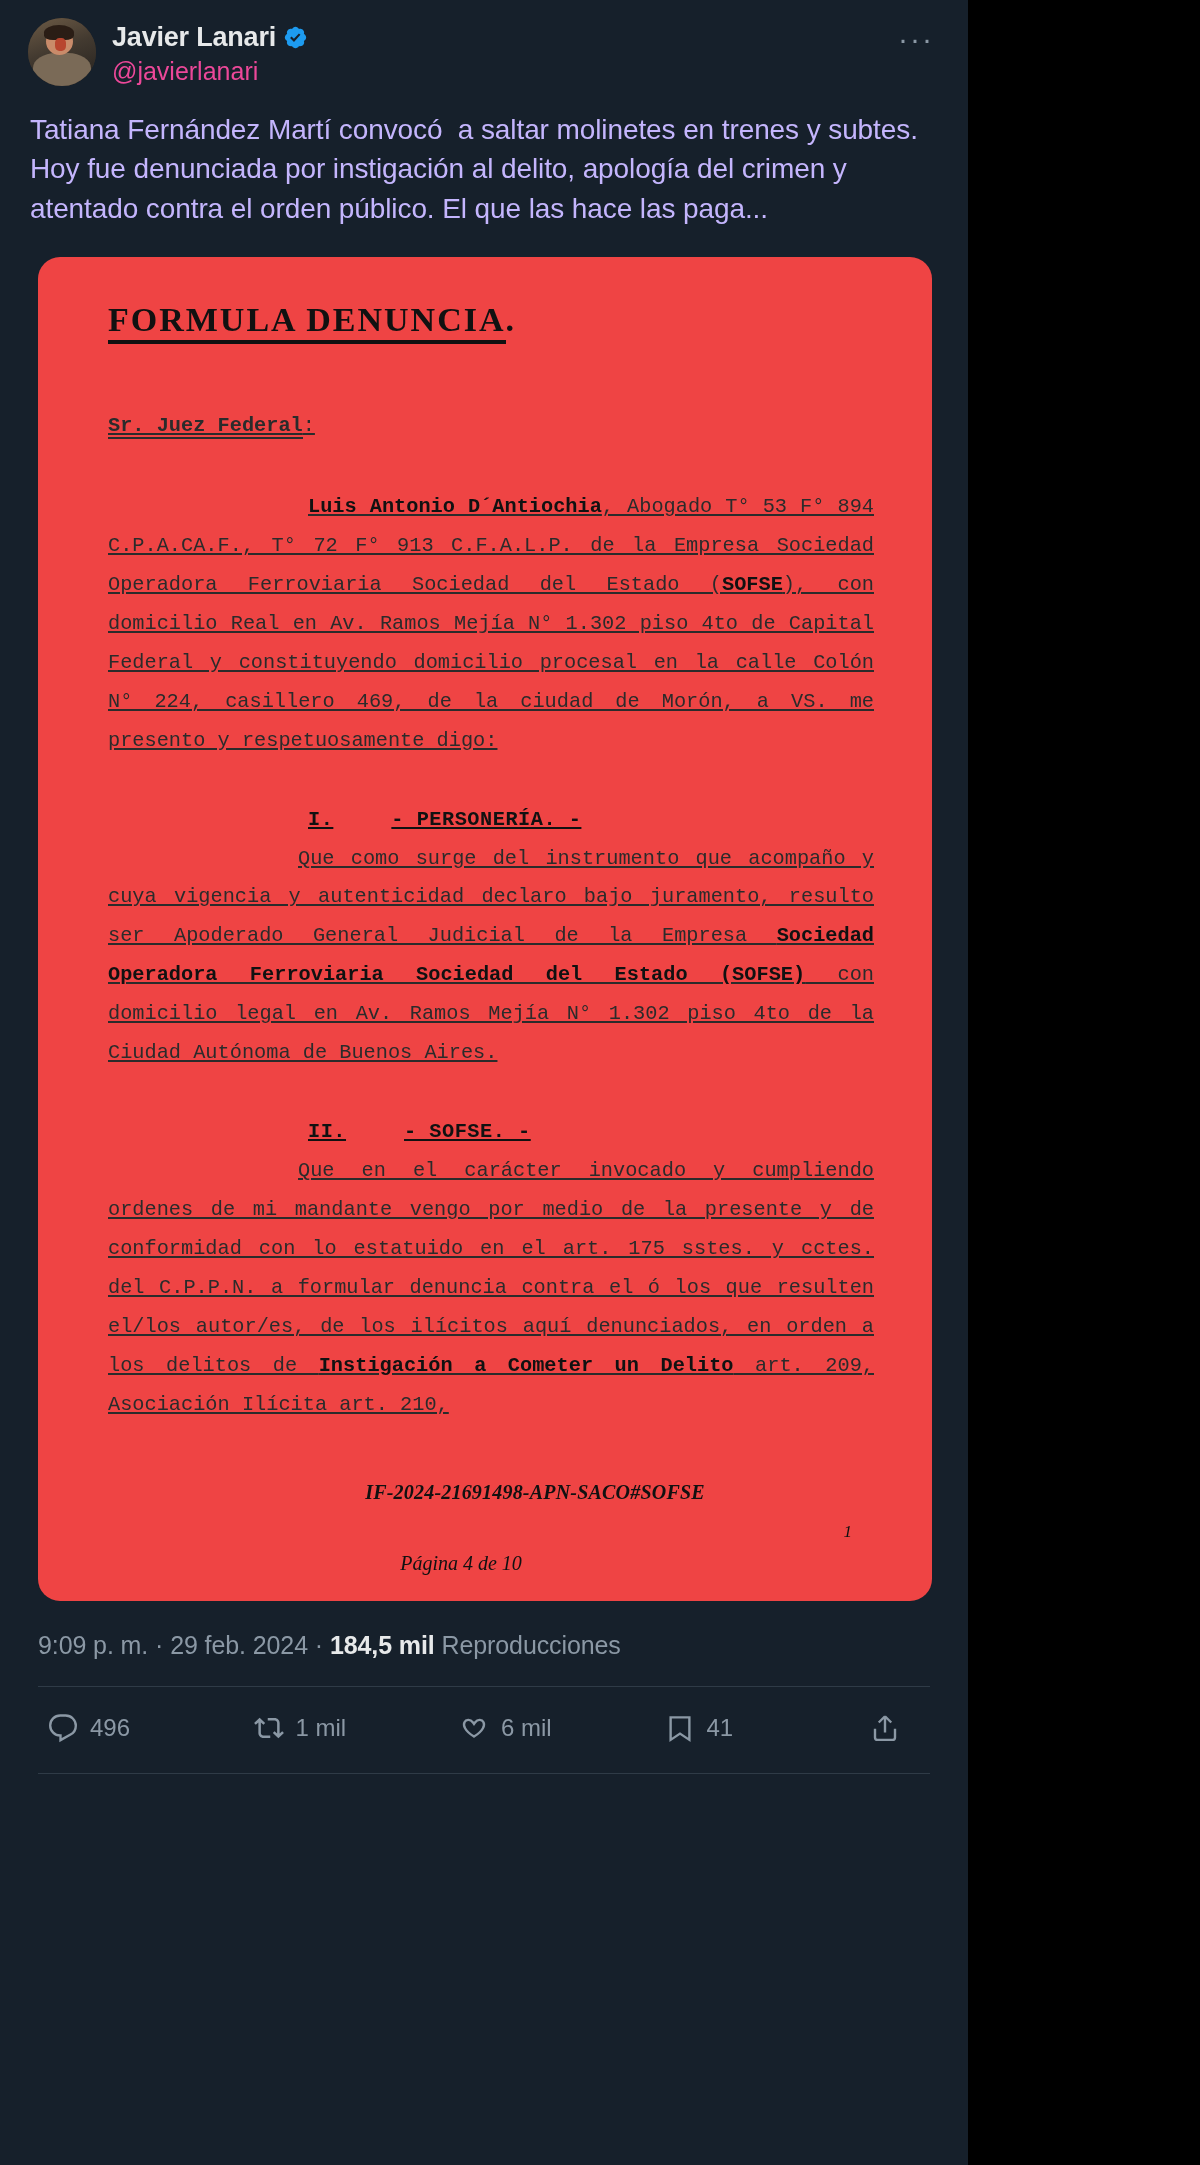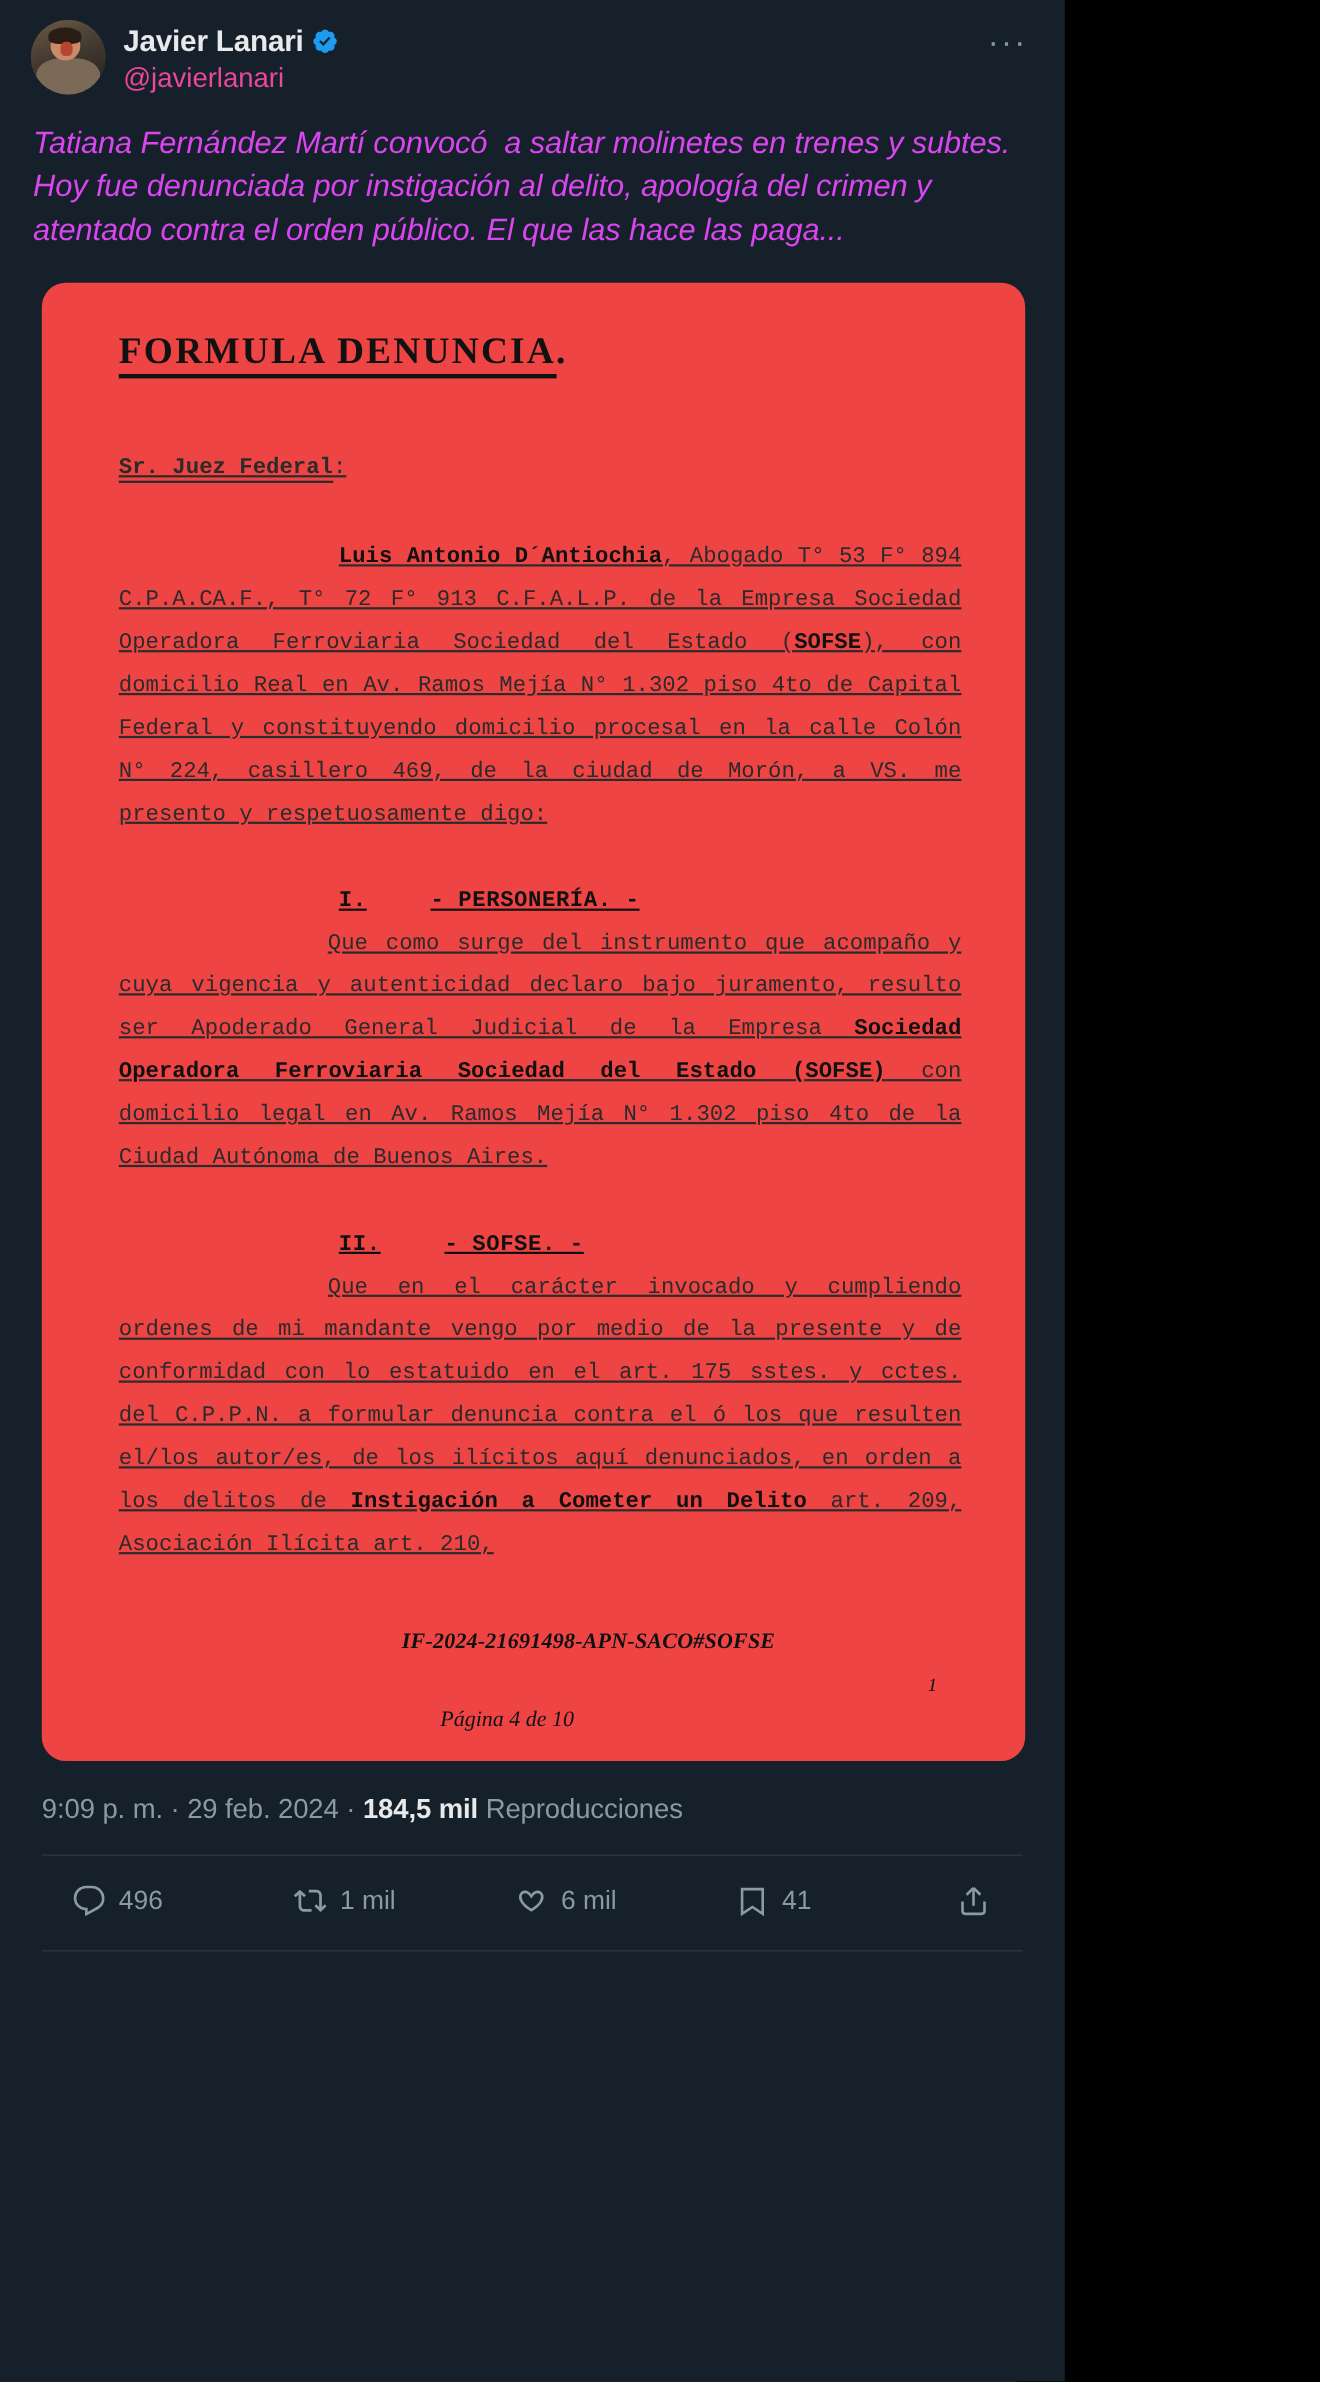--- a/index.html
+++ b/index.html
@@ -74,27 +74,26 @@
     color: #8b98a5;
     font-size: 30px;
     line-height: 1;
     padding: 6px 4px 0 0;
     letter-spacing: 2px;
     flex: 0 0 auto;
   }
 
   
   .tweet-text {
-    color: #d946ef;
+    color: #c4b5fd;
     font-size: 28px;
     line-height: 1.42;
     padding: 22px 24px 0 30px;
     letter-spacing: -0.1px;
     white-space: pre-wrap;
-    font-style: italic;
   }
 
   
   .doc-wrap {
     margin: 28px 36px 0 38px;
     background: #ef4444;
     border-radius: 22px;
     overflow: hidden;
     padding: 34px 52px 26px 42px;
     color: #111;
@@ -183,21 +182,21 @@
   .tweet-meta .strong { color: #e7e9ea; font-weight: bold; }
 
   .divider {
     height: 1px;
     background: #2f3b47;
     margin: 26px 38px 0 38px;
   }
 
   .actions {
     display: flex;
-    padding: 26px 56px 0 66px;
+    padding: 26px 56px 0 48px;
     color: #8b98a5;
   }
   .action {
     display: flex;
     align-items: center;
     gap: 12px;
     font-size: 24px;
     flex: 1 1 0;
   }
   .action:last-child { flex: 0 0 auto; }

